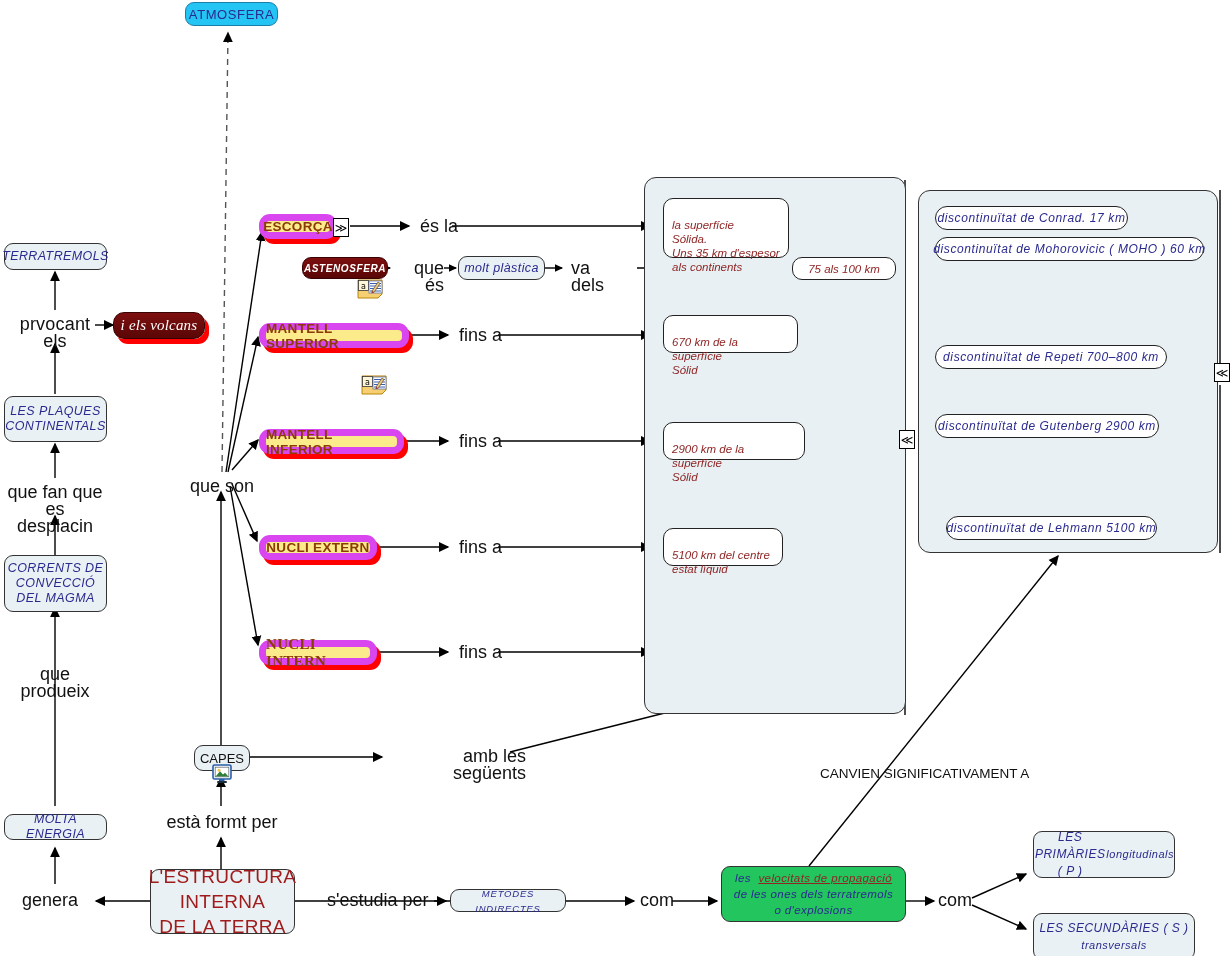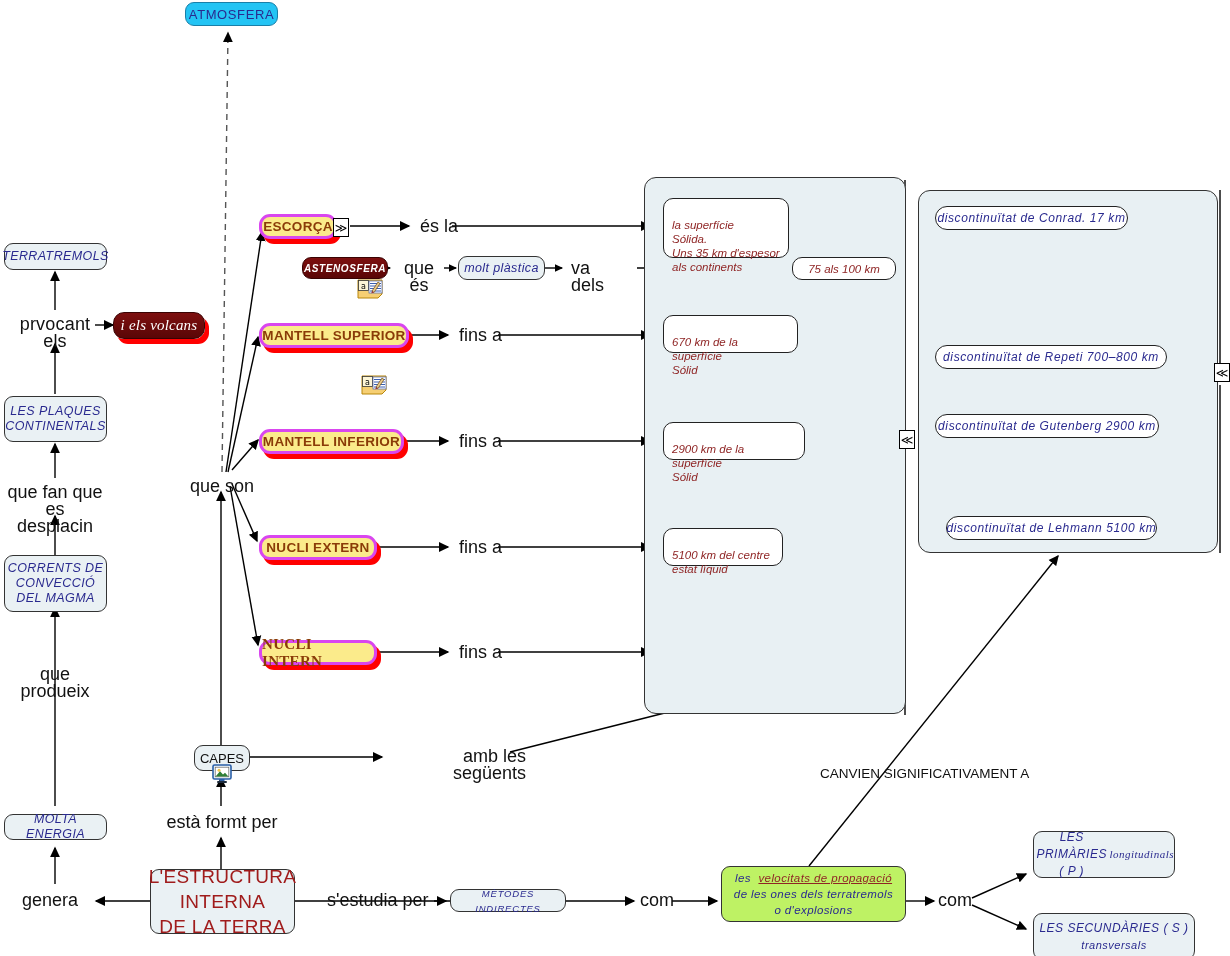--- a/index.html
+++ b/index.html
@@ -37,21 +37,21 @@
   .disc{
     position:absolute;box-sizing:border-box;background:#ffffff;
     border:1px solid #222;border-radius:12px;
     color:#2a2a8f;font-style:italic;font-size:12px;letter-spacing:.6px;
     display:flex;align-items:center;justify-content:center;white-space:nowrap;
   }
 
   
   .layer{
     position:absolute;box-sizing:border-box;background:#fbeb8b;
-    border:3px solid #d946ef;border-radius:11px;
+    border:7px solid #d946ef;border-radius:11px;
     color:#8a3b08;font-weight:bold;font-size:13.5px;letter-spacing:.3px;
     display:flex;align-items:center;justify-content:center;
     box-shadow:4px 5px 0 0 #ff0000;
     z-index:4;
   }
   .layer.serif{font-family:"Liberation Serif", serif;font-size:15px;}
   
   .maroon{
     position:absolute;box-sizing:border-box;
     background:linear-gradient(180deg,#7d0f0f 0%, #5a0606 100%);
@@ -243,21 +243,21 @@
         <line x1="14" y1="5.5" x2="25" y2="5.5"></line>
           <line x1="14" y1="8" x2="25" y2="8"></line>
         <line x1="14" y1="10.5" x2="25" y2="10.5"></line>
           <line x1="14" y1="13" x2="25" y2="13"></line>
       </g>
       <path d="M16,13 L22,4 L24,5.5 L18,14.5 z" fill="#e8c88a" stroke="#6b4a10" stroke-width=".7"></path>
       <path d="M16,13 L18,14.5 L15.3,15.3 z" fill="#9c2b2b"></path>
     </svg>
   </div>
 
-  <div class="link-text" style="left:394px;top:260px;width:50px;text-align:center;"><span>que és</span></div>
+  <div class="link-text" style="left:394px;top:260px;width:50px;text-align:right;"><span>que és</span></div>
 
   <div class="pale node" style="left:458px;top:256px;width:87px;height:24px;">
     <span>molt plàstica</span>
   </div>
 
   <div class="link-text" style="left:571px;top:260px;width:56px;text-align:left;"><span>va dels</span></div>
 
   <div class="layer" style="left:259px;top:323px;width:150px;height:25px;">
     <span>MANTELL SUPERIOR</span>
   </div>
@@ -327,20 +327,23 @@
 
   <div class="chev" style="left:899px;top:430px;">
     <span>≪</span>
   </div>
 
   <div class="panel" style="left:918px;top:190px;width:300px;height:363px;"></div>
 
   <div class="disc" style="left:935px;top:206px;width:193px;height:24px;">
     <span>discontinuïtat  de  Conrad.  17  km</span>
   </div>
+  <div class="disc" style="left:935px;top:237px;width:269px;height:24px;">
+    <span>discontinuïtat  de  Mohorovicic  ( MOHO )  60  km</span>
+  </div>
   <div class="disc" style="left:935px;top:345px;width:232px;height:24px;">
     <span>discontinuïtat  de  Repeti  700–800  km</span>
   </div>
   <div class="disc" style="left:935px;top:414px;width:224px;height:24px;">
     <span>discontinuïtat  de  Gutenberg  2900  km</span>
   </div>
   <div class="disc" style="left:946px;top:516px;width:211px;height:24px;">
     <span>discontinuïtat  de  Lehmann  5100  km</span>
   </div>
 
@@ -374,21 +377,21 @@
 
   <div class="link-text" style="left:327px;top:892px;width:104px;text-align:left;"><span>s'estudia per</span></div>
 
   <div class="pale node" style="left:450px;top:889px;width:116px;height:23px;font-size:9.5px;letter-spacing:.8px;">
     <span>MÈTODES  INDIRECTES</span>
   </div>
 
   <div class="link-text" style="left:640px;top:892px;width:40px;text-align:left;"><span>com</span></div>
 
   <div style="position:absolute;left:721px;top:866px;width:185px;height:56px;box-sizing:border-box;
-              background:#bef264;border:1px solid #333;border-radius:9px;color:#2a2a8f;
+              background:#22c55e;border:1px solid #333;border-radius:9px;color:#2a2a8f;
               font-style:italic;font-size:11.5px;line-height:16px;text-align:center;
               display:flex;flex-direction:column;align-items:center;justify-content:center;letter-spacing:.4px;">
     <div style="white-space:nowrap;">
       <span>les</span>
       <span style="color:#8f2525;text-decoration:underline;margin-left:4px;">velocitats  de  propagació</span>
     </div>
     <div style="white-space:nowrap;">de  les  ones  dels  terratremols</div>
     <div style="white-space:nowrap;font-style:italic;">o  d'explosions</div>
   </div>
 
@@ -396,21 +399,21 @@
     <span>CANVIEN SIGNIFICATIVAMENT A</span>
   </div>
 
   <div class="link-text" style="left:938px;top:892px;width:40px;text-align:left;"><span>com</span></div>
 
   <div style="position:absolute;left:1033px;top:831px;width:142px;height:47px;box-sizing:border-box;
               background:#eaf1f4;border:1px solid #333;border-radius:9px;color:#2a2a8f;
               font-style:italic;font-size:12px;line-height:17px;letter-spacing:.5px;
               display:flex;flex-direction:row;align-items:center;justify-content:center;text-align:center;">
     <div>LES  PRIMÀRIES  ( P )</div>
-    <div style="font-size:11px;font-family:Liberation Serif, serif;">longitudinals</div>
+    <div style="font-size:11px;">longitudinals</div>
   </div>
 
   <div style="position:absolute;left:1033px;top:913px;width:162px;height:47px;box-sizing:border-box;
               background:#eaf1f4;border:1px solid #333;border-radius:9px;color:#2a2a8f;
               font-style:italic;font-size:12px;line-height:17px;letter-spacing:.5px;
               display:flex;flex-direction:column;align-items:center;justify-content:center;text-align:center;">
     <div>LES  SECUNDÀRIES  ( S )</div>
     <div style="font-size:11px;">transversals</div>
   </div>
 

